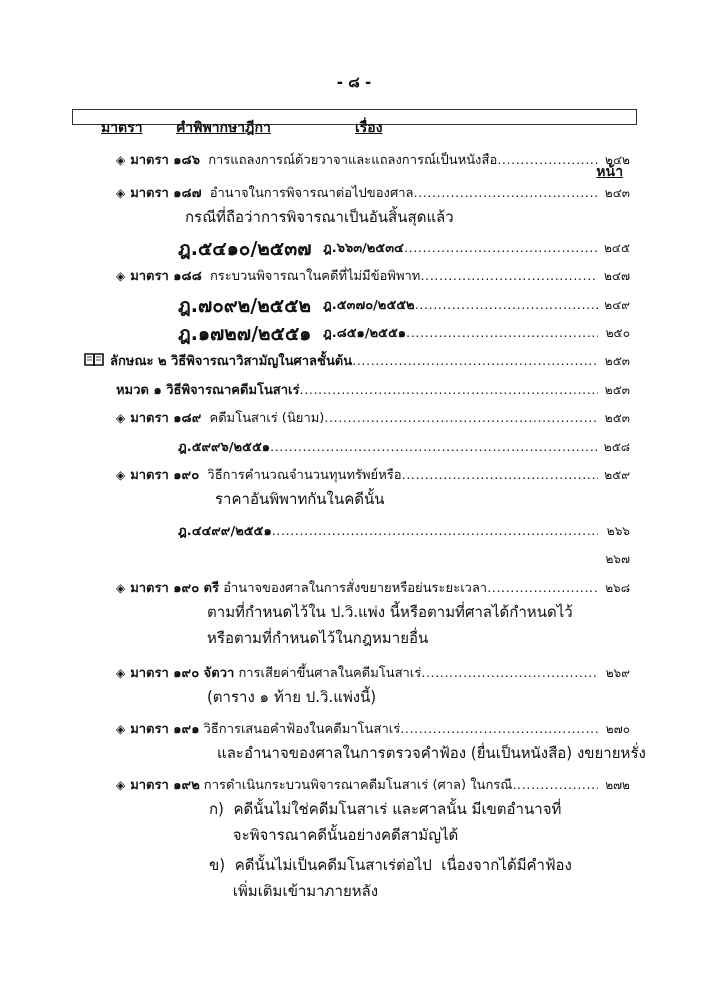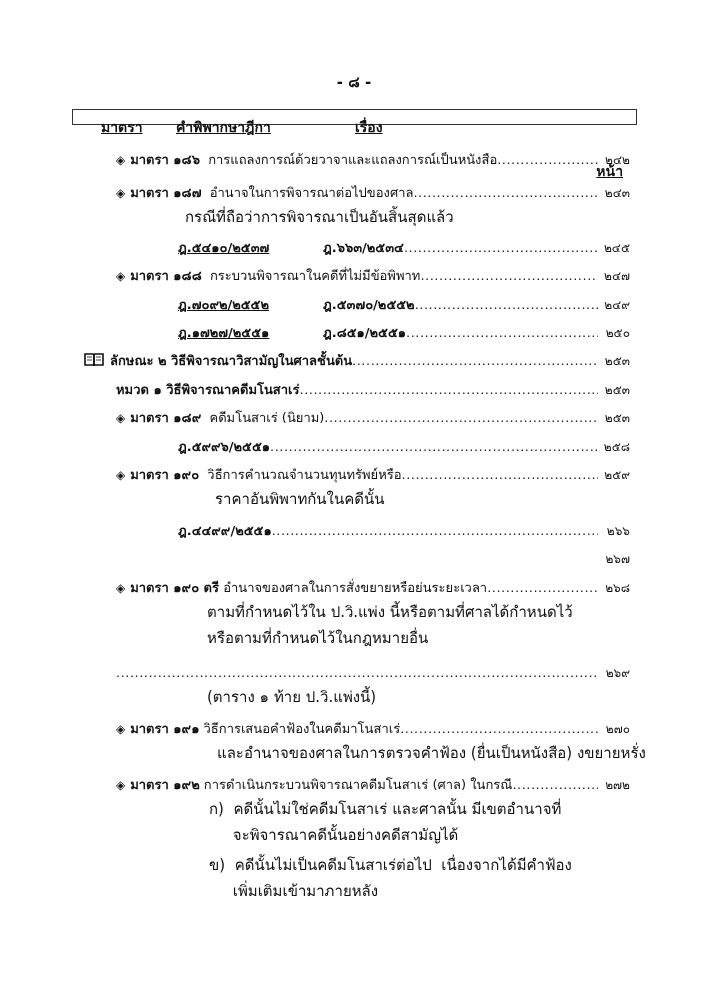--- a/index.html
+++ b/index.html
@@ -40,21 +40,21 @@
   }
   .row .pg {
     position: absolute; right: 86px; text-align: right; font-size: 12px;
   }
   .b { font-weight: bold; }
   .diamond { font-size: 12px; margin-right: 5px; }
   .cont { position: absolute; font-size: 15px; line-height: 22px; white-space: nowrap; }
   .book-icon {
     display: inline-block; width: 20px; height: 14px; margin-right: 6px; vertical-align: -2px;
   }
-  .judg { position: absolute; font-weight: bold; font-size: 13px; text-decoration: underline; }
+  .judg { position: absolute; font-weight: bold; font-size: 19px; }
 </style>
 </head>
 <body>
 
 <div class="page-num">- ๘ -</div>
 
 <div class="header-box">
   <span class="h-matra">มาตรา</span>
   <span class="h-judg">คำพิพากษาฎีกา</span>
   <span class="h-subject">เรื่อง</span>
@@ -180,20 +180,21 @@
     <span class="txt"><span class="diamond">◈</span><span class="b">มาตรา ๑๙๐ ตรี</span>&nbsp;<span>อำนาจของศาลในการสั่งขยายหรือย่นระยะเวลา</span></span>
     <span class="dots"></span>
   </div>
   <span class="pg">๒๖๘</span>
 </div>
 <div class="cont" style="top:601px; left:207px">ตามที่กำหนดไว้ใน ป.วิ.แพ่ง นี้หรือตามที่ศาลได้กำหนดไว้</div>
 <div class="cont" style="top:627px; left:207px">หรือตามที่กำหนดไว้ในกฎหมายอื่น</div>
 
 <div class="row" style="top:660px">
   <div class="lead" style="left:108px; right:118px">
+    <span class="txt"><span class="diamond">◈</span><span class="b">มาตรา  ๑๙๐ จัตวา</span>&nbsp;<span>การเสียค่าขึ้นศาลในคดีมโนสาเร่</span></span>
     <span class="dots"></span>
   </div>
   <span class="pg">๒๖๙</span>
 </div>
 <div class="cont" style="top:686px; left:207px">(ตาราง ๑ ท้าย ป.วิ.แพ่งนี้)</div>
 
 <div class="row" style="top:716px">
   <div class="lead" style="left:108px; right:118px">
     <span class="txt"><span class="diamond">◈</span><span class="b">มาตรา  ๑๙๑</span>&nbsp;<span>วิธีการเสนอคำฟ้องในคดีมาโนสาเร่</span></span>
     <span class="dots"></span>

